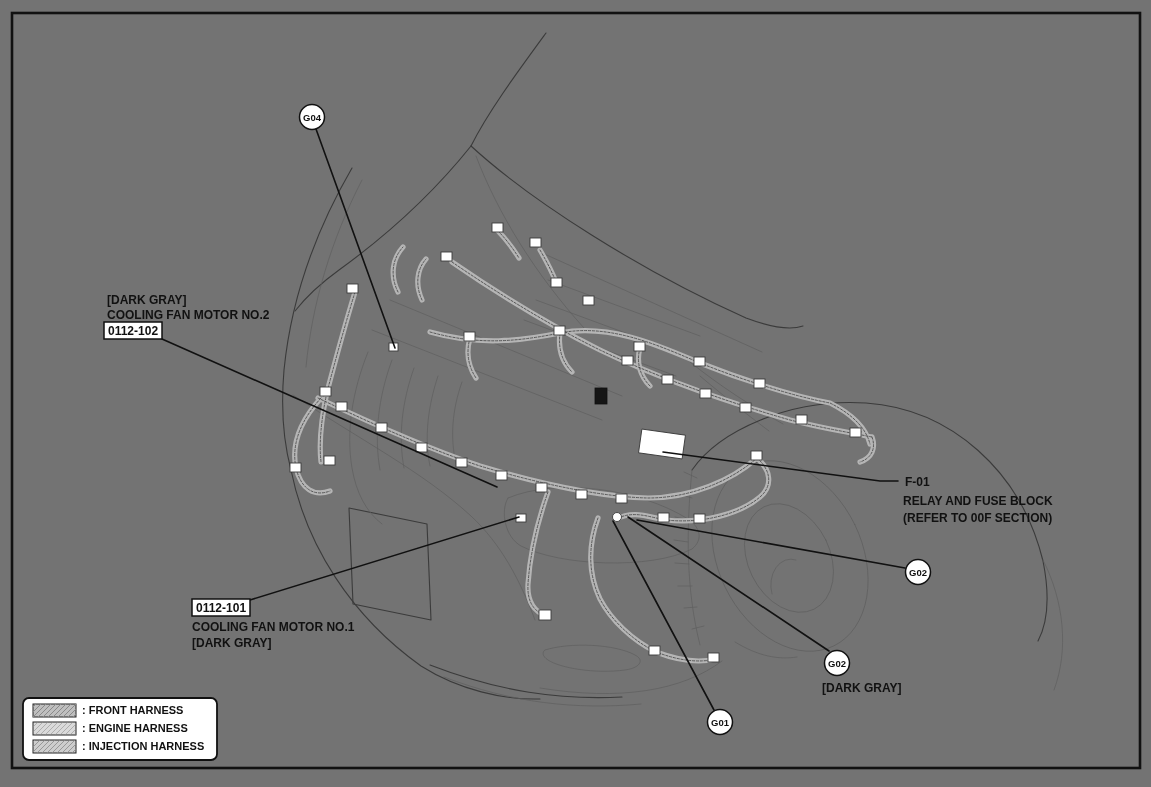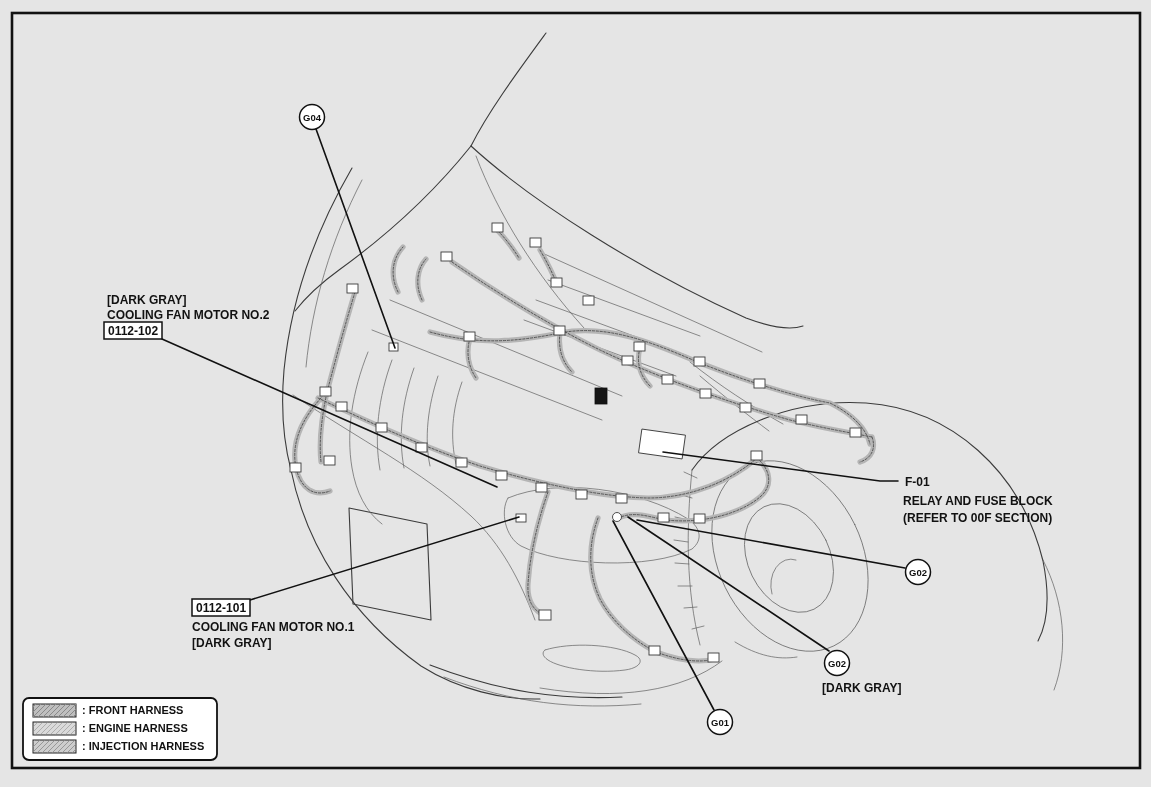--- a/index.html
+++ b/index.html
@@ -1,16 +1,16 @@
 <!DOCTYPE html>
 <html><head>
 <meta charset="utf-8">
 <style>
   html,body{margin:0;padding:0;background:#ffffff;}
-  .page{position:relative;width:1151px;height:787px;background:#e5e5e5;overflow:hidden;
+  .page{position:relative;width:1151px;height:787px;background:#737373;overflow:hidden;
         font-family:"Liberation Sans", sans-serif;}
   svg{display:block;}
   .page-border{fill:none;stroke:#111111;stroke-width:2.6;}
   .outline{fill:none;stroke:#3b3b3b;stroke-width:1.1;stroke-linecap:round;stroke-linejoin:round;}
   .outline-thin{fill:none;stroke:#5f5f5f;stroke-width:0.7;stroke-linecap:round;}
   .h-under{fill:none;stroke:#b5b5b5;stroke-width:5.2;stroke-linecap:round;stroke-linejoin:round;}
   .h-over{fill:none;stroke:#4d4d4d;stroke-width:0.9;stroke-dasharray:2.2 1.7;stroke-linecap:round;}
   .conn{fill:#ffffff;stroke:#3b3b3b;stroke-width:0.9;}
   .conn-dark{fill:#151515;stroke:#111111;stroke-width:0.8;}
   .leader{fill:none;stroke:#111111;stroke-width:1.6;stroke-linecap:round;}

